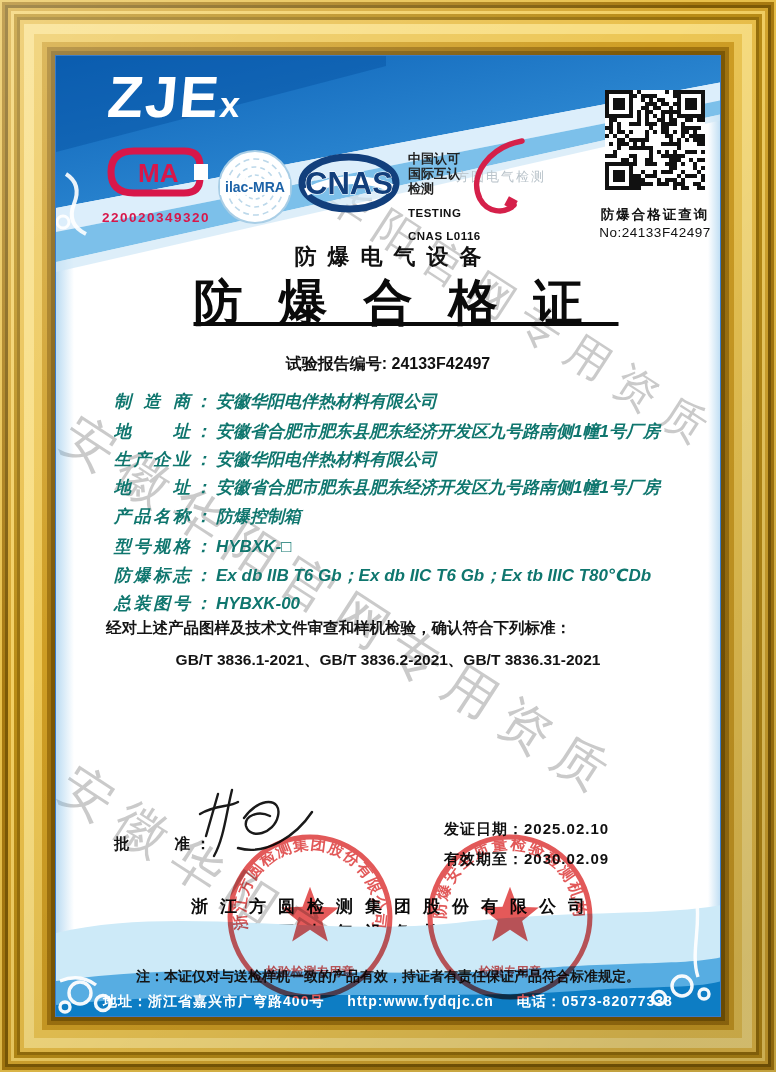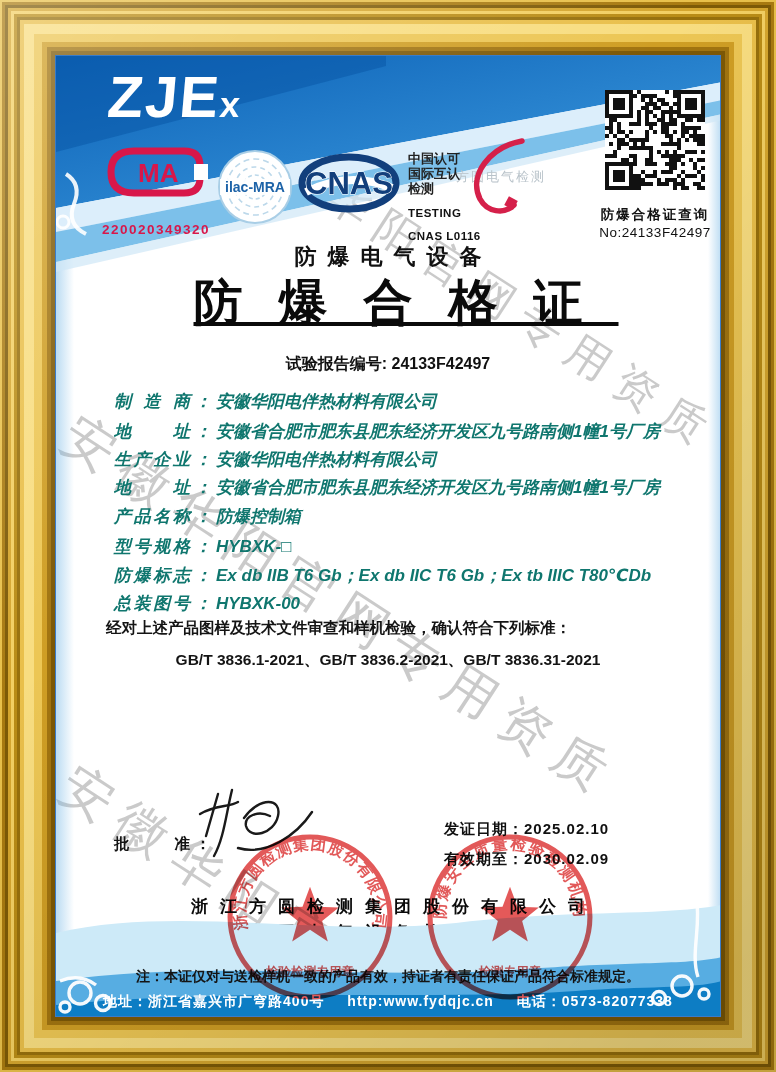--- a/index.html
+++ b/index.html
@@ -36,21 +36,21 @@
   .wm1{left:195px;top:48px;font-size:44px;}
   .wm2{left:30px;top:345px;}
   .wm3{left:28px;top:695px;}
   
   .hdr-svg{position:absolute;left:0;top:0;z-index:2;}
   .zjex{position:absolute;left:52px;top:12px;z-index:3;color:#fff;font-weight:800;
         font-size:58px;transform:skewX(-5deg);letter-spacing:2px;line-height:1;}
   .zjex .xs{font-size:36px;font-weight:800;}
   
   .logo-abs{position:absolute;z-index:3;}
-  .cma-num{color:#d8174a;font-weight:700;font-size:13.5px;letter-spacing:1.5px;text-align:center;margin-top:16px;}
+  .cma-num{color:#d8174a;font-weight:700;font-size:13.5px;letter-spacing:1.5px;text-align:center;margin-top:4px;}
   .cnas-col{line-height:1.15;}
   .cnas-col .cn{color:#222;font-size:13px;font-weight:700;}
   .cnas-col .en{color:#111;font-size:11.5px;font-weight:800;letter-spacing:.5px;margin-top:10px;}
   .fy-faint{position:absolute;z-index:2;color:#b9c3ca;font-size:13px;letter-spacing:2px;}
   
   .qr-box{position:absolute;left:540px;top:34px;width:118px;z-index:3;text-align:center;}
   .qr-box svg{background:#fff;display:block;margin:0 auto;}
   .qr-cap{font-size:13.5px;font-weight:700;color:#111;letter-spacing:2px;margin-top:16px;}
   .qr-no{font-size:13.5px;color:#111;margin-top:1px;letter-spacing:.5px;}
   

